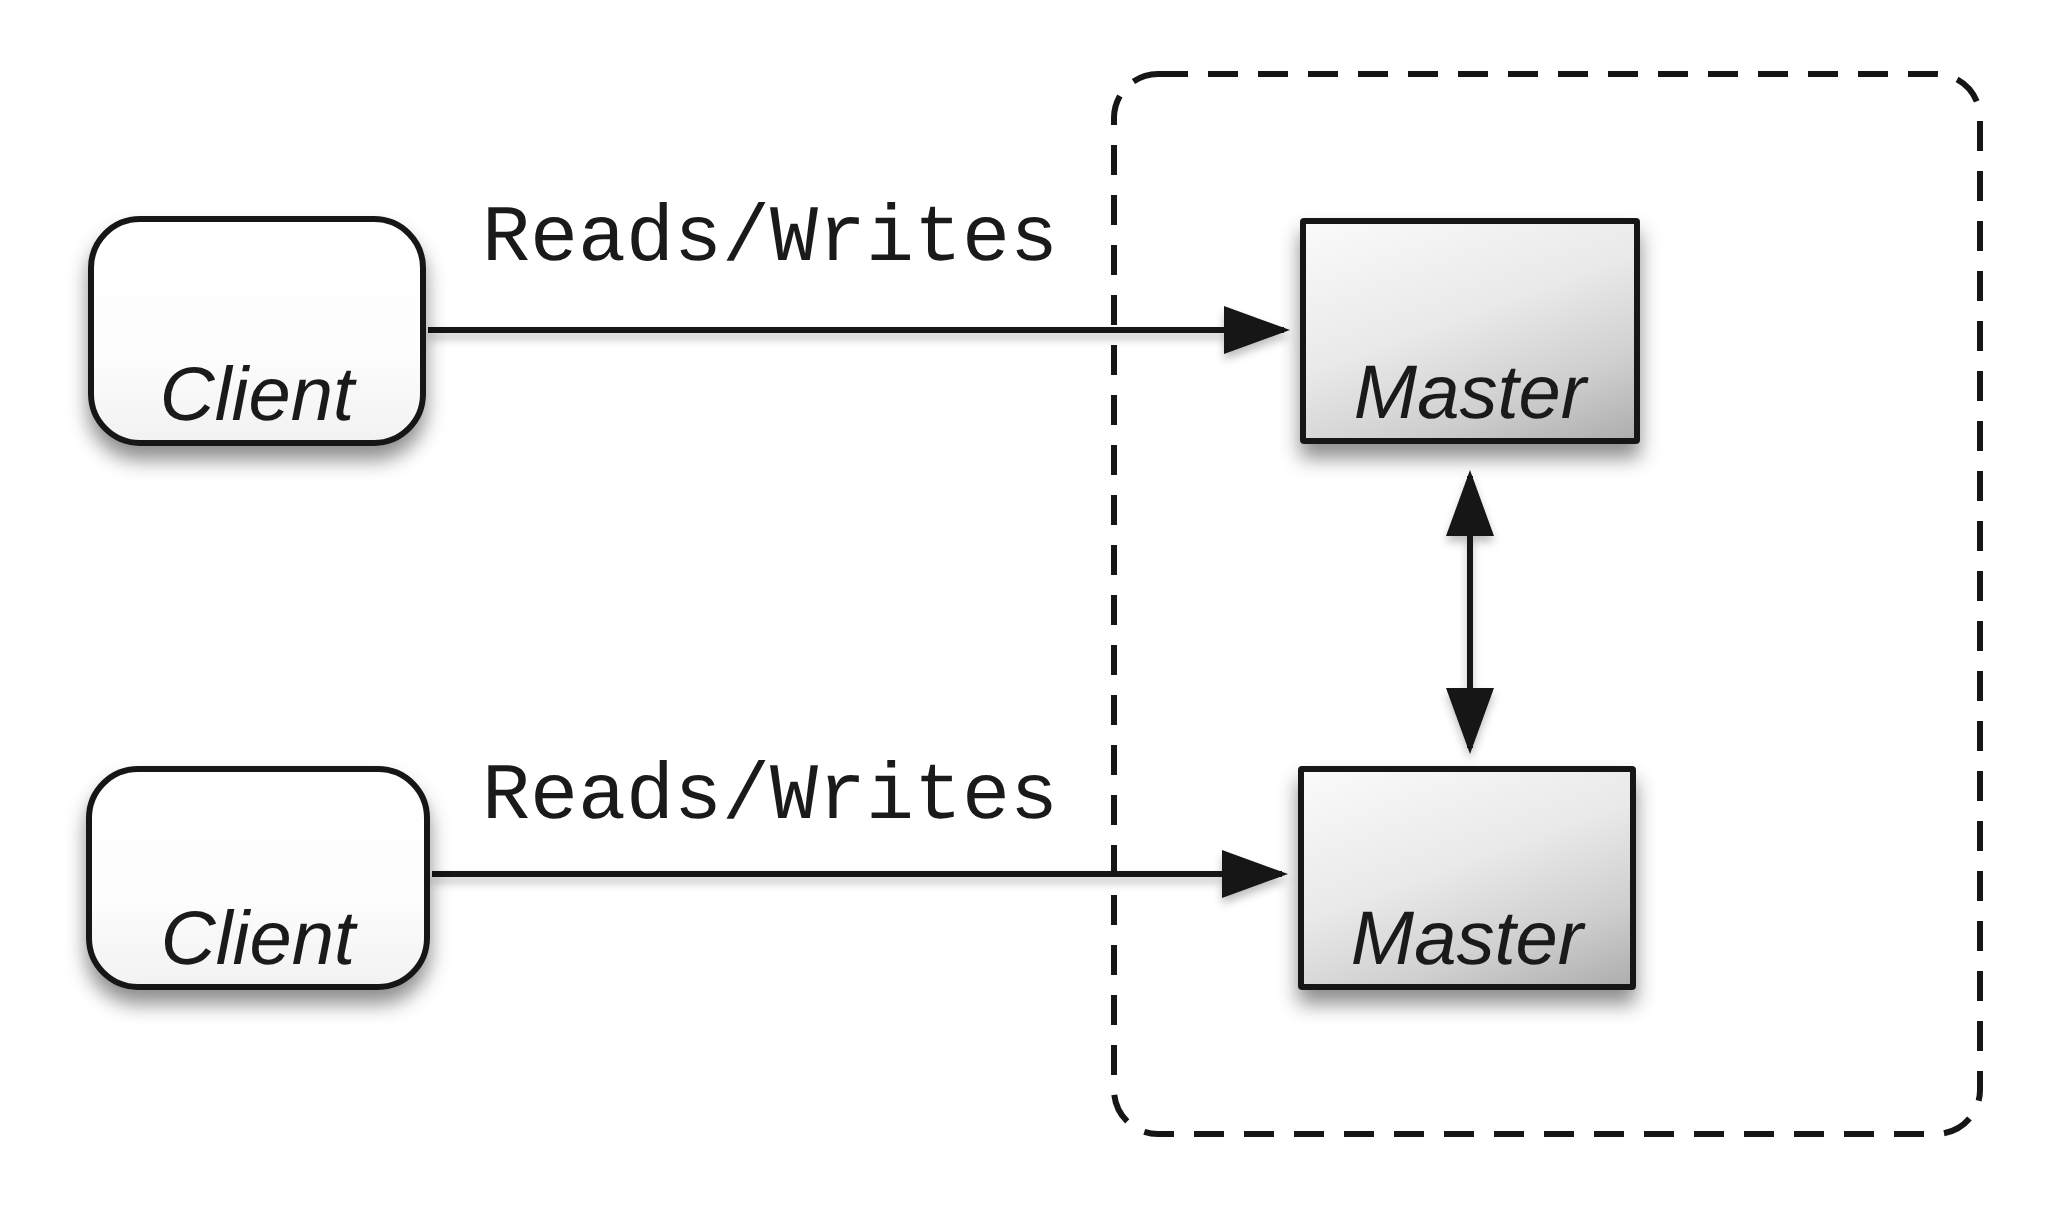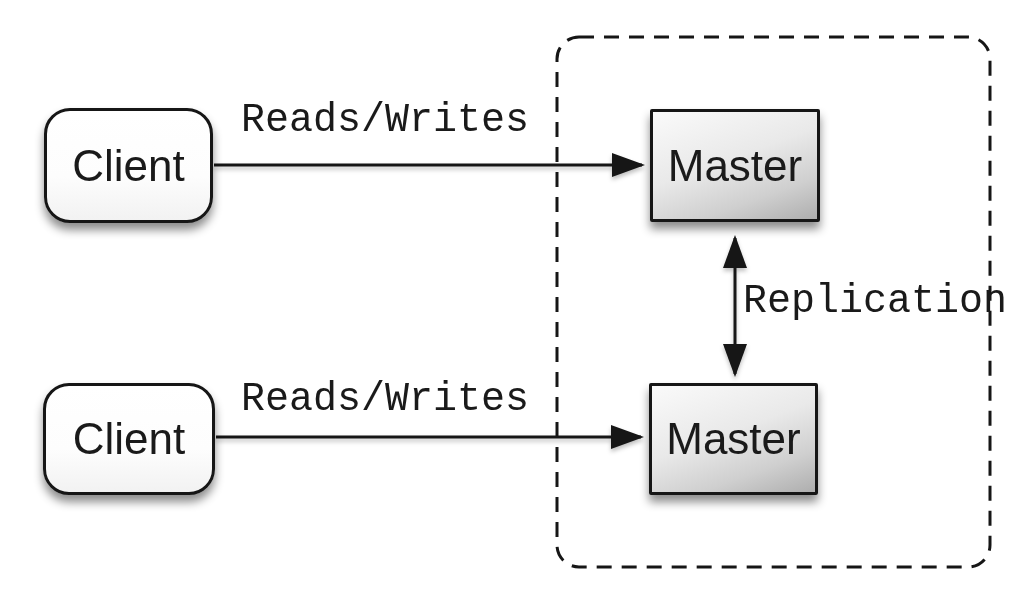--- a/index.html
+++ b/index.html
@@ -18,27 +18,28 @@
   #arrow-layer {
     position: absolute;
     left: 0;
     top: 0;
     width: 1028px;
     height: 610px;
   }
   .node {
     position: absolute;
     display: flex;
-    align-items: center;
+    align-items: flex-end;
     justify-content: center;
     border: 3px solid #161616;
     box-sizing: border-box;
     color: #1a1a1a;
-    font-size: 44px;
+    font-size: 38px;
     box-shadow: 0 7px 10px rgba(0,0,0,0.45);
+    font-style: italic;
   }
   .node.client {
     border-radius: 26px;
     background: linear-gradient(180deg, #ffffff 0%, #fdfdfd 60%, #f2f2f2 100%);
   }
   .node.master {
     border-radius: 2px;
     background: linear-gradient(160deg, #fafafa 0%, #e9e9e9 45%, #cfcfcf 75%, #aeaeae 100%);
   }
   .edge-label {
@@ -89,15 +90,14 @@
   </div>
 
   <div class="node master" style="left:649px; top:383px; width:169px; height:112px;">
     <span>Master</span>
   </div>
 
   <div class="edge-label" style="left:230px; top:98px; width:310px;">Reads/Writes</div>
 
   <div class="edge-label" style="left:230px; top:377px; width:310px;">Reads/Writes</div>
 
-  <div class="edge-label" style="left:743px; top:279px; width:240px;">Replication</div>
 
 </div>
 
 </body></html>

